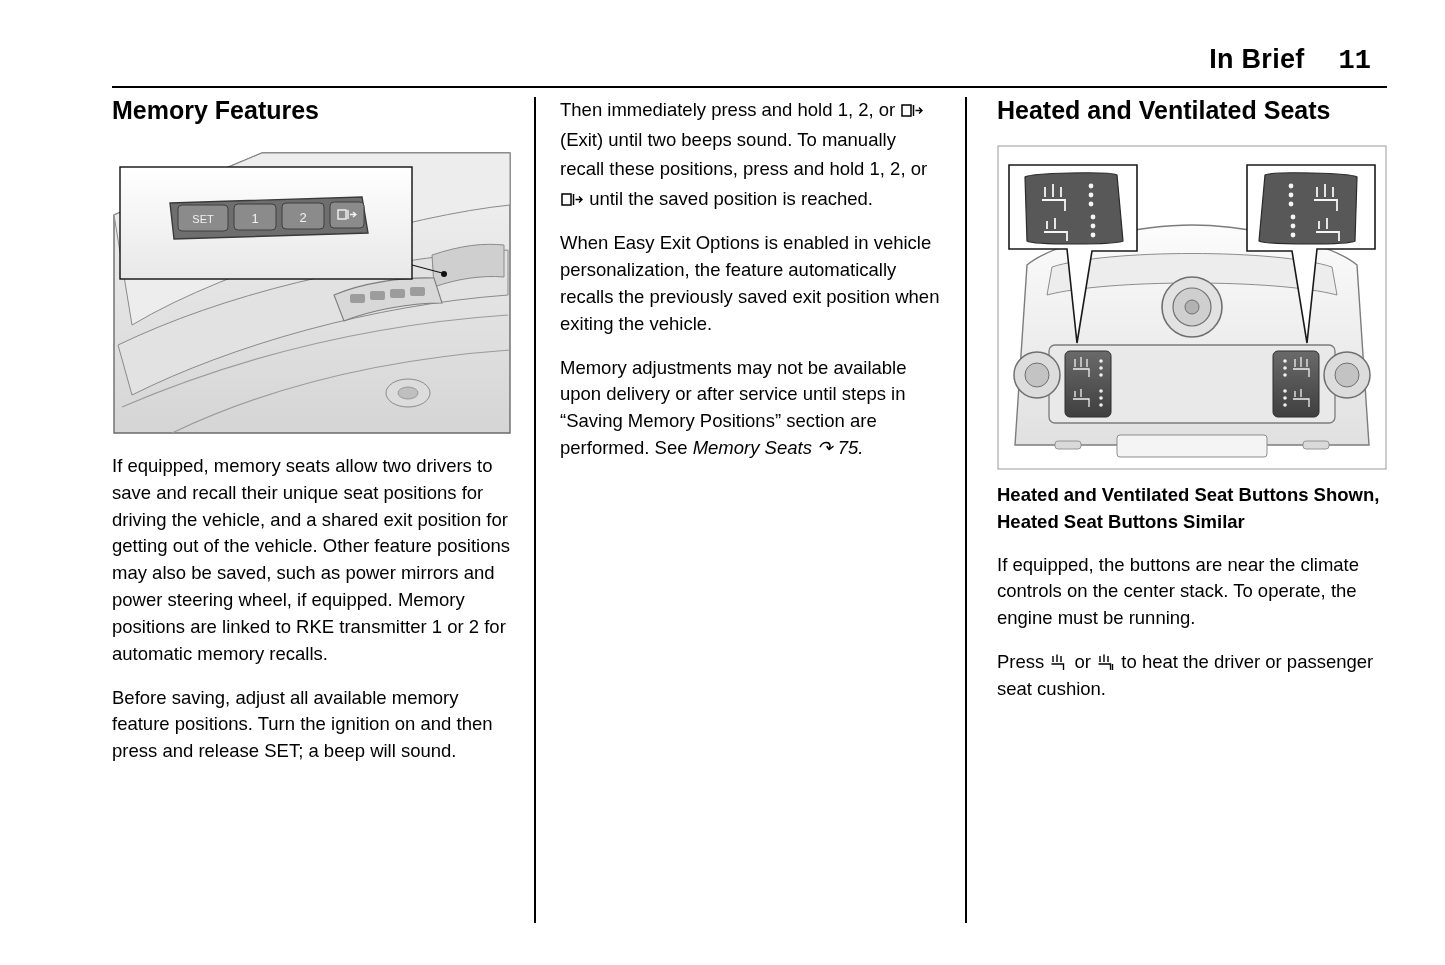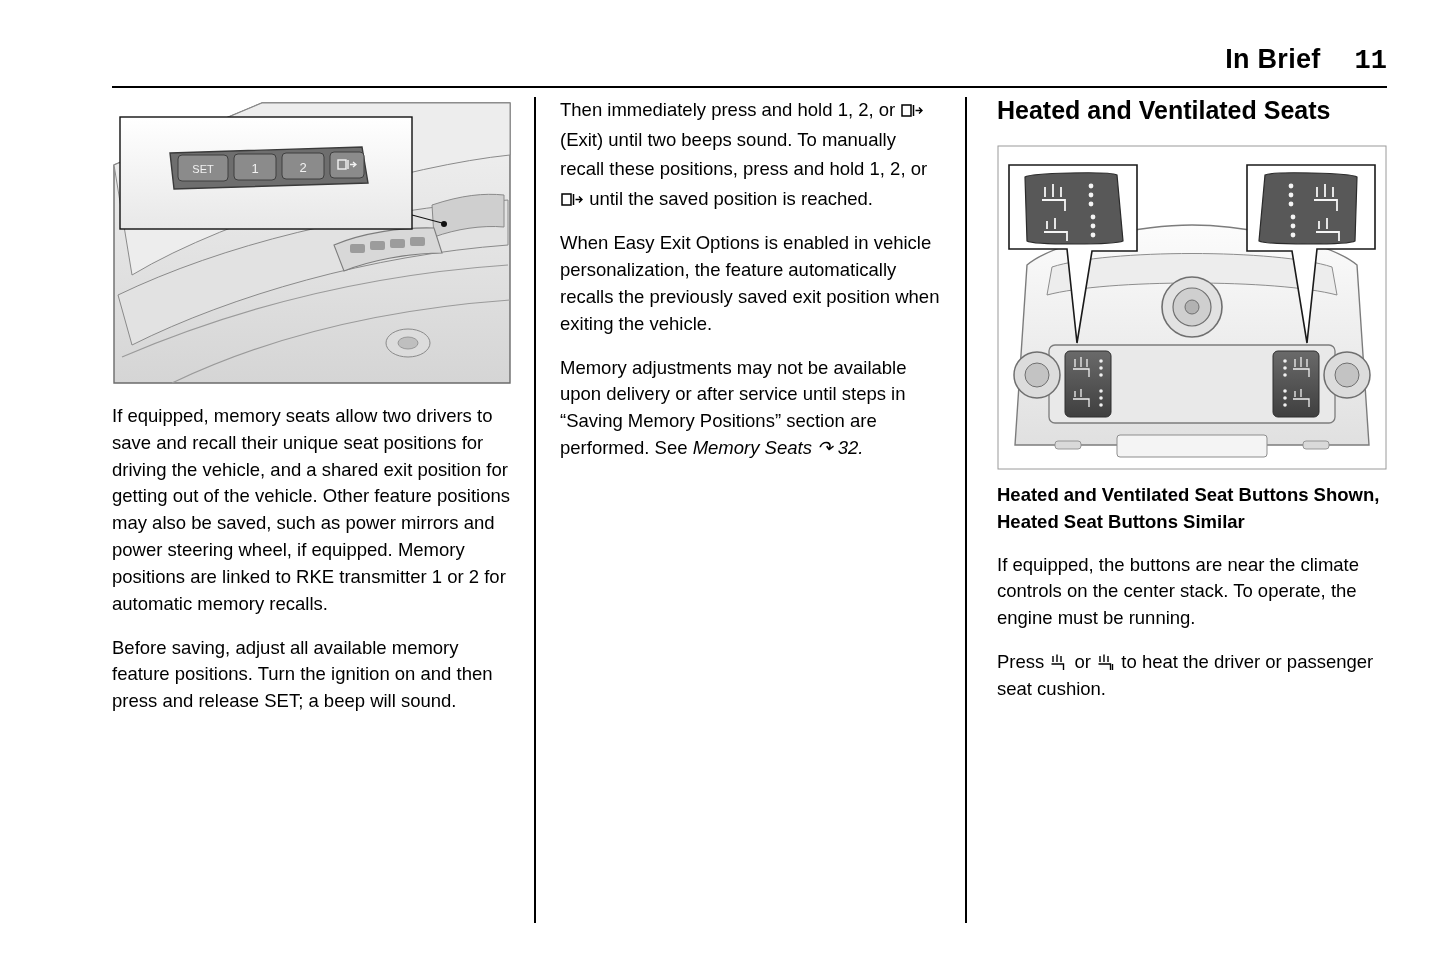--- a/index.html
+++ b/index.html
@@ -13,21 +13,21 @@
     font-family: "Liberation Sans", sans-serif;
     color: #000000;
     position: relative;
     overflow: hidden;
   }
 
   
   .page-header {
     position: absolute;
     top: 44px;
-    right: 58px;
+    right: 74px;
     display: flex;
     align-items: baseline;
     gap: 34px;
   }
   .header-title {
     font-size: 27px;
     font-weight: bold;
     letter-spacing: 0.3px;
   }
   .header-pagenum {
@@ -126,20 +126,21 @@
 <div class="page-header">
   <span class="header-title">In Brief</span>
   <span class="header-pagenum">11</span>
 </div>
 <div class="header-rule"></div>
 
 <div class="columns">
 
   <div class="col col-1">
 
+    <h1 class="section-title">Memory Features</h1>
 
     <div class="fig-door">
       <svg viewBox="0 0 400 290" width="400" height="290">
         <defs>
           <linearGradient id="gdoor" x1="0" y1="0" x2="0" y2="1">
             <stop offset="0" stop-color="#f2f2f2"></stop>
             <stop offset="1" stop-color="#d5d5d5"></stop>
           </linearGradient>
           <linearGradient id="gpanel" x1="0" y1="0" x2="0" y2="1">
             <stop offset="0" stop-color="#ffffff"></stop>
@@ -208,21 +209,21 @@
             <rect x="2" y="3" width="9" height="11" fill="none" stroke="#000" stroke-width="1.5"></rect>
             <path d="M13.5 3 L13.5 14" stroke="#000" stroke-width="1.5"></path>
             <path d="M15.5 8.5 L22 8.5 M19 5.5 L22 8.5 L19 11.5" stroke="#000" stroke-width="1.4" fill="none"></path>
           </svg></span><span> until the saved position is reached.</span>
     </p>
 
     <p class="body">When Easy Exit Options is enabled in vehicle personalization, the feature automatically recalls the previously saved exit position when exiting the vehicle.</p>
 
     <p class="body">
       <span>Memory adjustments may not be available upon delivery or after service until steps in “Saving Memory Positions” section are performed. See </span><span class="italic">Memory Seats</span>
-      <span class="italic">↷</span><span class="italic"> 32.</span>
+      <span class="italic">↷</span><span class="italic"> 75.</span>
     </p>
   </div>
 
   <div class="col-divider"></div>
 
   <div class="col col-3">
 
     <h1 class="section-title">Heated and Ventilated Seats</h1>
 
     <div class="fig-stack">

